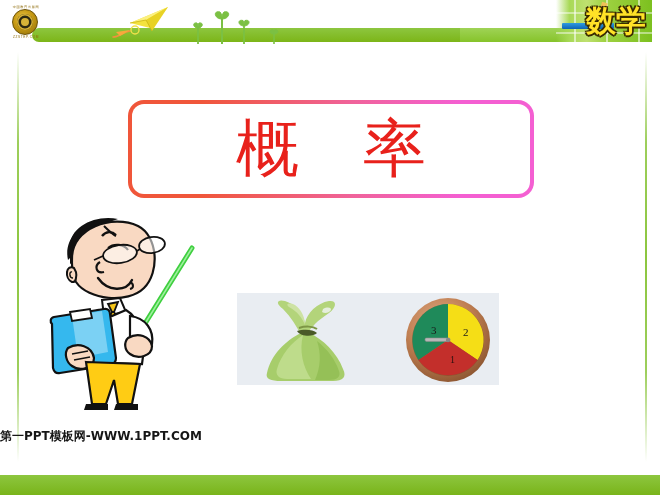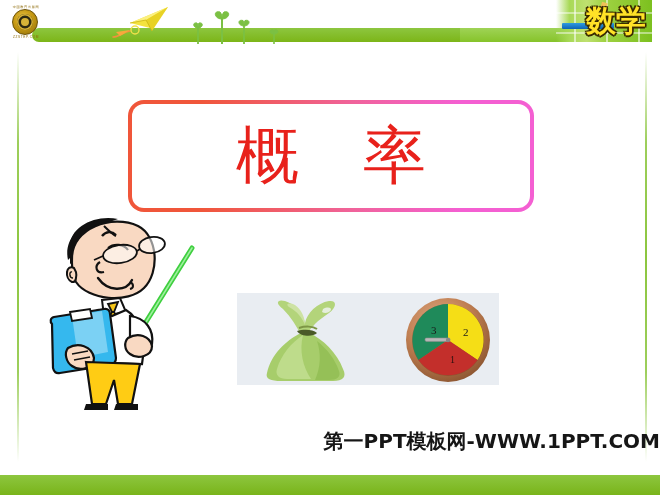--- a/index.html
+++ b/index.html
@@ -180,21 +180,21 @@
     height: 20px;
     background: linear-gradient(180deg,#8dc63f 0%, #79b41a 100%);
   }
 
   
   .title-box {
     position: absolute;
     left: 128px;
     top: 100px;
     width: 406px;
-    height: 112px;
+    height: 98px;
     border-radius: 16px;
     background: #ffffff;
     box-sizing: border-box;
     padding: 2px;
     background-image: linear-gradient(#fff,#fff),
       linear-gradient(90deg, #f0563a 0%, #f0563a 18%, #f0639a 55%, #f45fd2 82%, #f45fd2 100%);
     background-origin: border-box;
     background-clip: content-box, border-box;
     border: 2px solid transparent;
   }
@@ -229,23 +229,23 @@
   }
   .bag-img   { position: absolute; left: 8px;  top: 2px; }
   .spin-img  { position: absolute; left: 168px; top: 4px; }
 
   
   .watermark {
     position: absolute;
     left: 0;
     top: 428px;
     width: 660px;
-    text-align: right;
+    text-align: left;
     font-family: "DejaVu Sans", "Liberation Sans", sans-serif;
-    font-size: 20px;
+    font-size: 12px;
     font-weight: bold;
     color: #161616;
     letter-spacing: 0px;
   }
 </style>
 </head>
 <body>
 
 <div id="slide">
 

